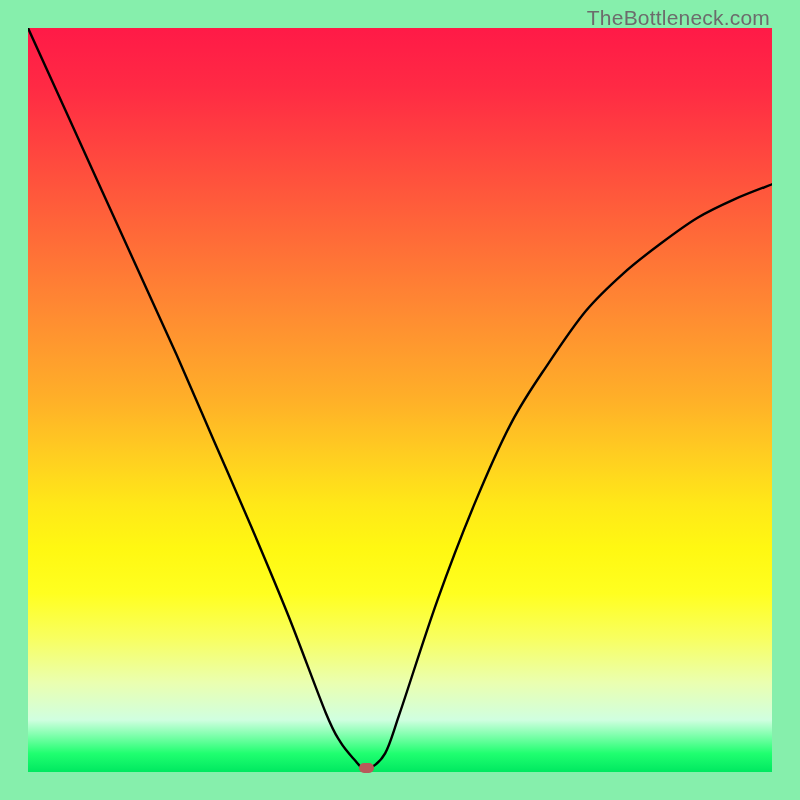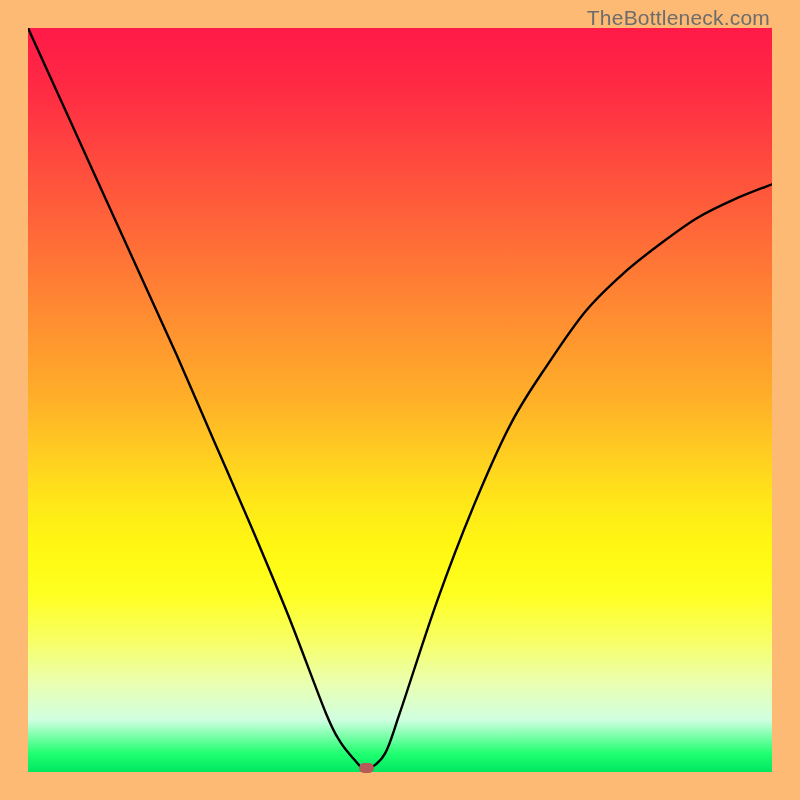--- a/index.html
+++ b/index.html
@@ -1,20 +1,20 @@
 <!DOCTYPE html>
 <html><head>
 <meta charset="utf-8">
 <style>
   * { margin: 0; padding: 0; box-sizing: border-box; }
   html, body { width: 800px; height: 800px; overflow: hidden; }
   .frame {
     width: 800px;
     height: 800px;
-    background: #fdba74;
+    background: #86efac;
     position: relative;
   }
   .plot {
     position: absolute;
     left: 28px;
     top: 28px;
     width: 744px;
     height: 744px;
     background: linear-gradient(to bottom,
       #ff1a47 0%,

